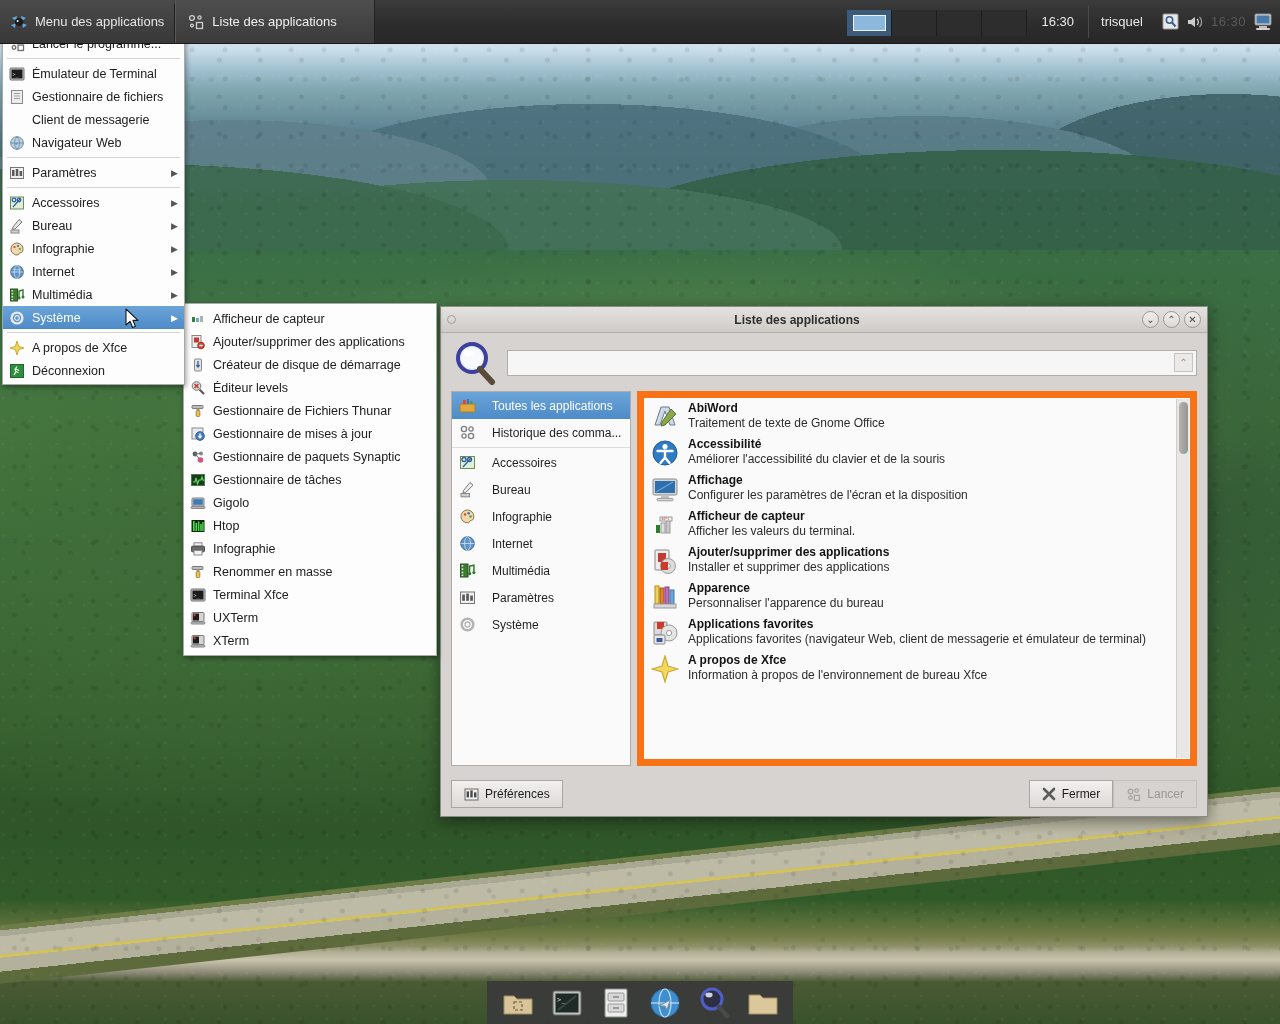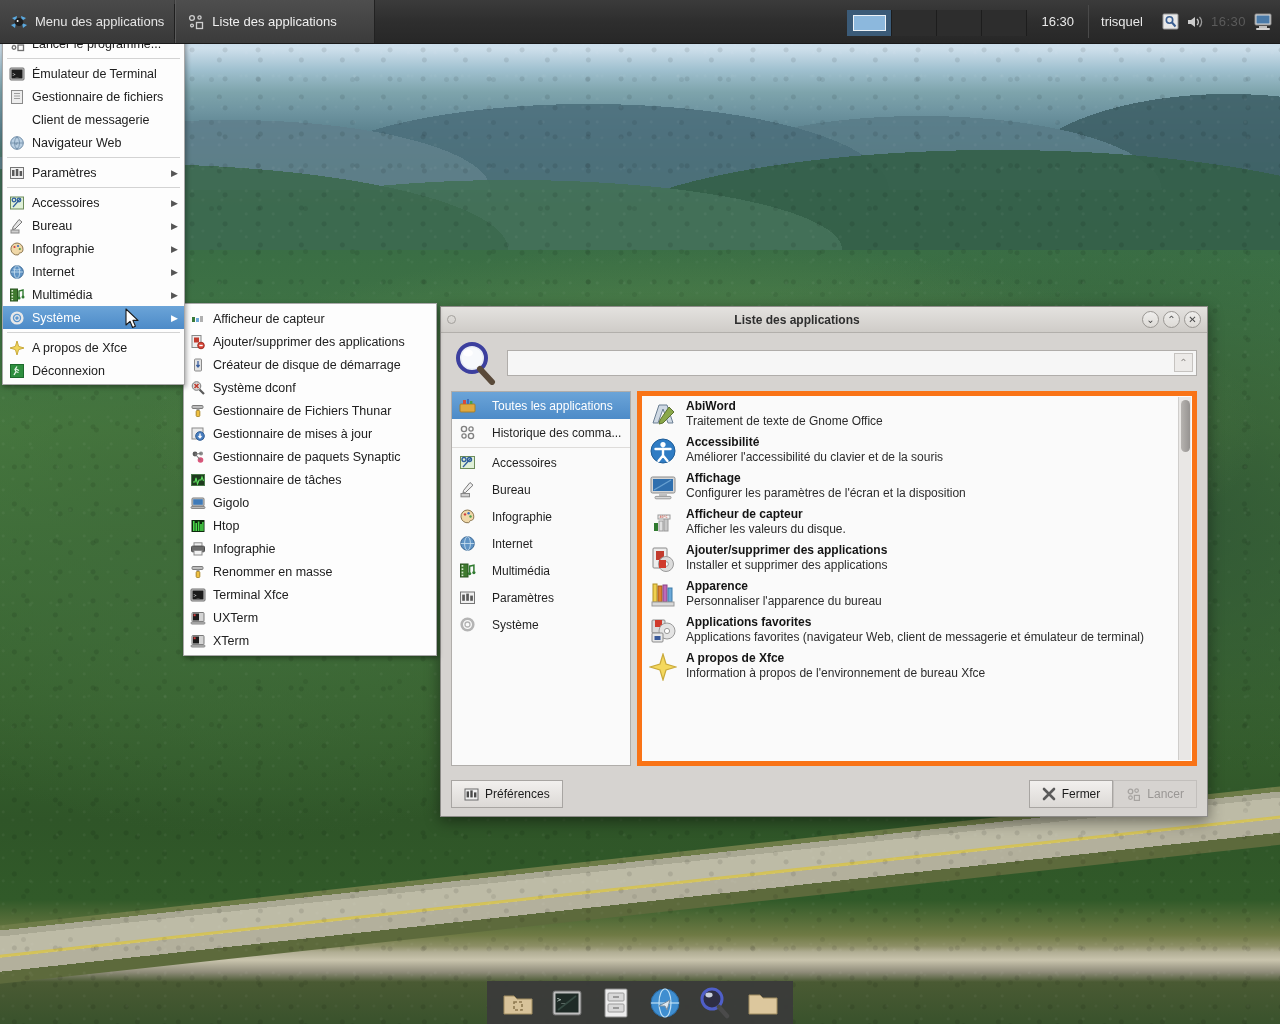--- a/index.html
+++ b/index.html
@@ -180,21 +180,21 @@
     width:180px; background:#fafafa; border:1px solid #b0adaa;
     overflow:hidden; display:flex; flex-direction:column;
   }
   .cat {
     display:flex; align-items:center; gap:16px; height:27px; padding:0 7px;
     font-size:12px; color:#1f1f1f;
   }
   .cat.sel { background:linear-gradient(to bottom,#6ba4d8,#4d8bc8); color:#fff; }
   .catsep { height:1px; background:#dedcda; margin:1px 0; }
   #applist {
-    flex:1; background:#fafafa; border:5px solid #f97316; position:relative;
+    flex:1; background:#fafafa; border:7px solid #f97316; position:relative;
     overflow:hidden;
   }
   .app-row { display:flex; gap:9px; padding:3px 6px 3px 7px; align-items:flex-start; }
   .app-row .aic { width:28px; height:28px; flex:0 0 28px; margin-top:2px; }
   .app-name { font-size:12px; font-weight:bold; color:#141414; line-height:15px; }
   .app-desc { font-size:12px; color:#2c2c2c; line-height:15px; }
   #vscroll {
     position:absolute; right:1px; top:1px; width:13px; bottom:1px; background:#e9e7e5;
     border-left:1px solid #cfcdcb;
   }
@@ -508,21 +508,21 @@
     <span class="lbl">Créateur de disque de démarrage</span>
   </div>
   <div class="mi">
     <span class="ic">
       <svg width="16" height="16" viewBox="0 0 16 16">
           <circle cx="6.5" cy="6" r="4.3" fill="#d8d8d8" stroke="#7a7a7a"></circle>
           <path d="M4.5 4 L8.5 8 M8.5 4 L4.5 8" stroke="#c0392b" stroke-width="1.5"></path>
           <line x1="9.5" y1="9.5" x2="14" y2="14" stroke="#5a5a5a" stroke-width="2.2"></line>
         </svg>
     </span>
-    <span class="lbl">Système dconf</span>
+    <span class="lbl">Éditeur levels</span>
   </div>
   <div class="mi">
     <span class="ic">
       <svg width="16" height="16" viewBox="0 0 16 16">
           <rect x="2" y="2.5" width="11" height="3" rx="1" fill="#bdbdbd" stroke="#7a7a7a"></rect>
           <rect x="6.5" y="5.5" width="3" height="2" fill="#9a9a9a"></rect>
           <rect x="6.2" y="7.5" width="3.6" height="6" rx="1" fill="#f0c040" stroke="#a8862a"></rect>
         </svg>
     </span>
     <span class="lbl">Gestionnaire de Fichiers Thunar</span>
@@ -820,21 +820,21 @@
           <svg width="28" height="28" viewBox="0 0 28 28">
               <rect x="5" y="14" width="4" height="8" fill="#2f7a2f"></rect>
               <rect x="10" y="12" width="4" height="10" fill="#e0e0e0" stroke="#9a9a9a"></rect>
               <rect x="15" y="9" width="4" height="13" fill="#c8c8c8" stroke="#9a9a9a"></rect>
               <rect x="9" y="6" width="12" height="4" fill="#f2f2f2" stroke="#9a9a9a"></rect>
               <text x="10.5" y="9.2" font-size="3.4" fill="#c03020" font-family="monospace">40°C</text>
             </svg>
         </span>
         <div>
           <div class="app-name">Afficheur de capteur</div>
-          <div class="app-desc">Afficher les valeurs du disque.</div>
+          <div class="app-desc">Afficher les valeurs du terminal.</div>
         </div>
       </div>
 
       <div class="app-row">
         <span class="aic">
           <svg width="28" height="28" viewBox="0 0 28 28">
               <rect x="4" y="3" width="14" height="20" rx="1" fill="#ededed" stroke="#8a8a8a"></rect>
               <rect x="7" y="6" width="8" height="9" fill="#c23b2e"></rect>
               <circle cx="17" cy="19" r="7.5" fill="#dcdcdc" stroke="#9a9a9a"></circle>
               <circle cx="17" cy="19" r="2.4" fill="#fff" stroke="#9a9a9a"></circle>

